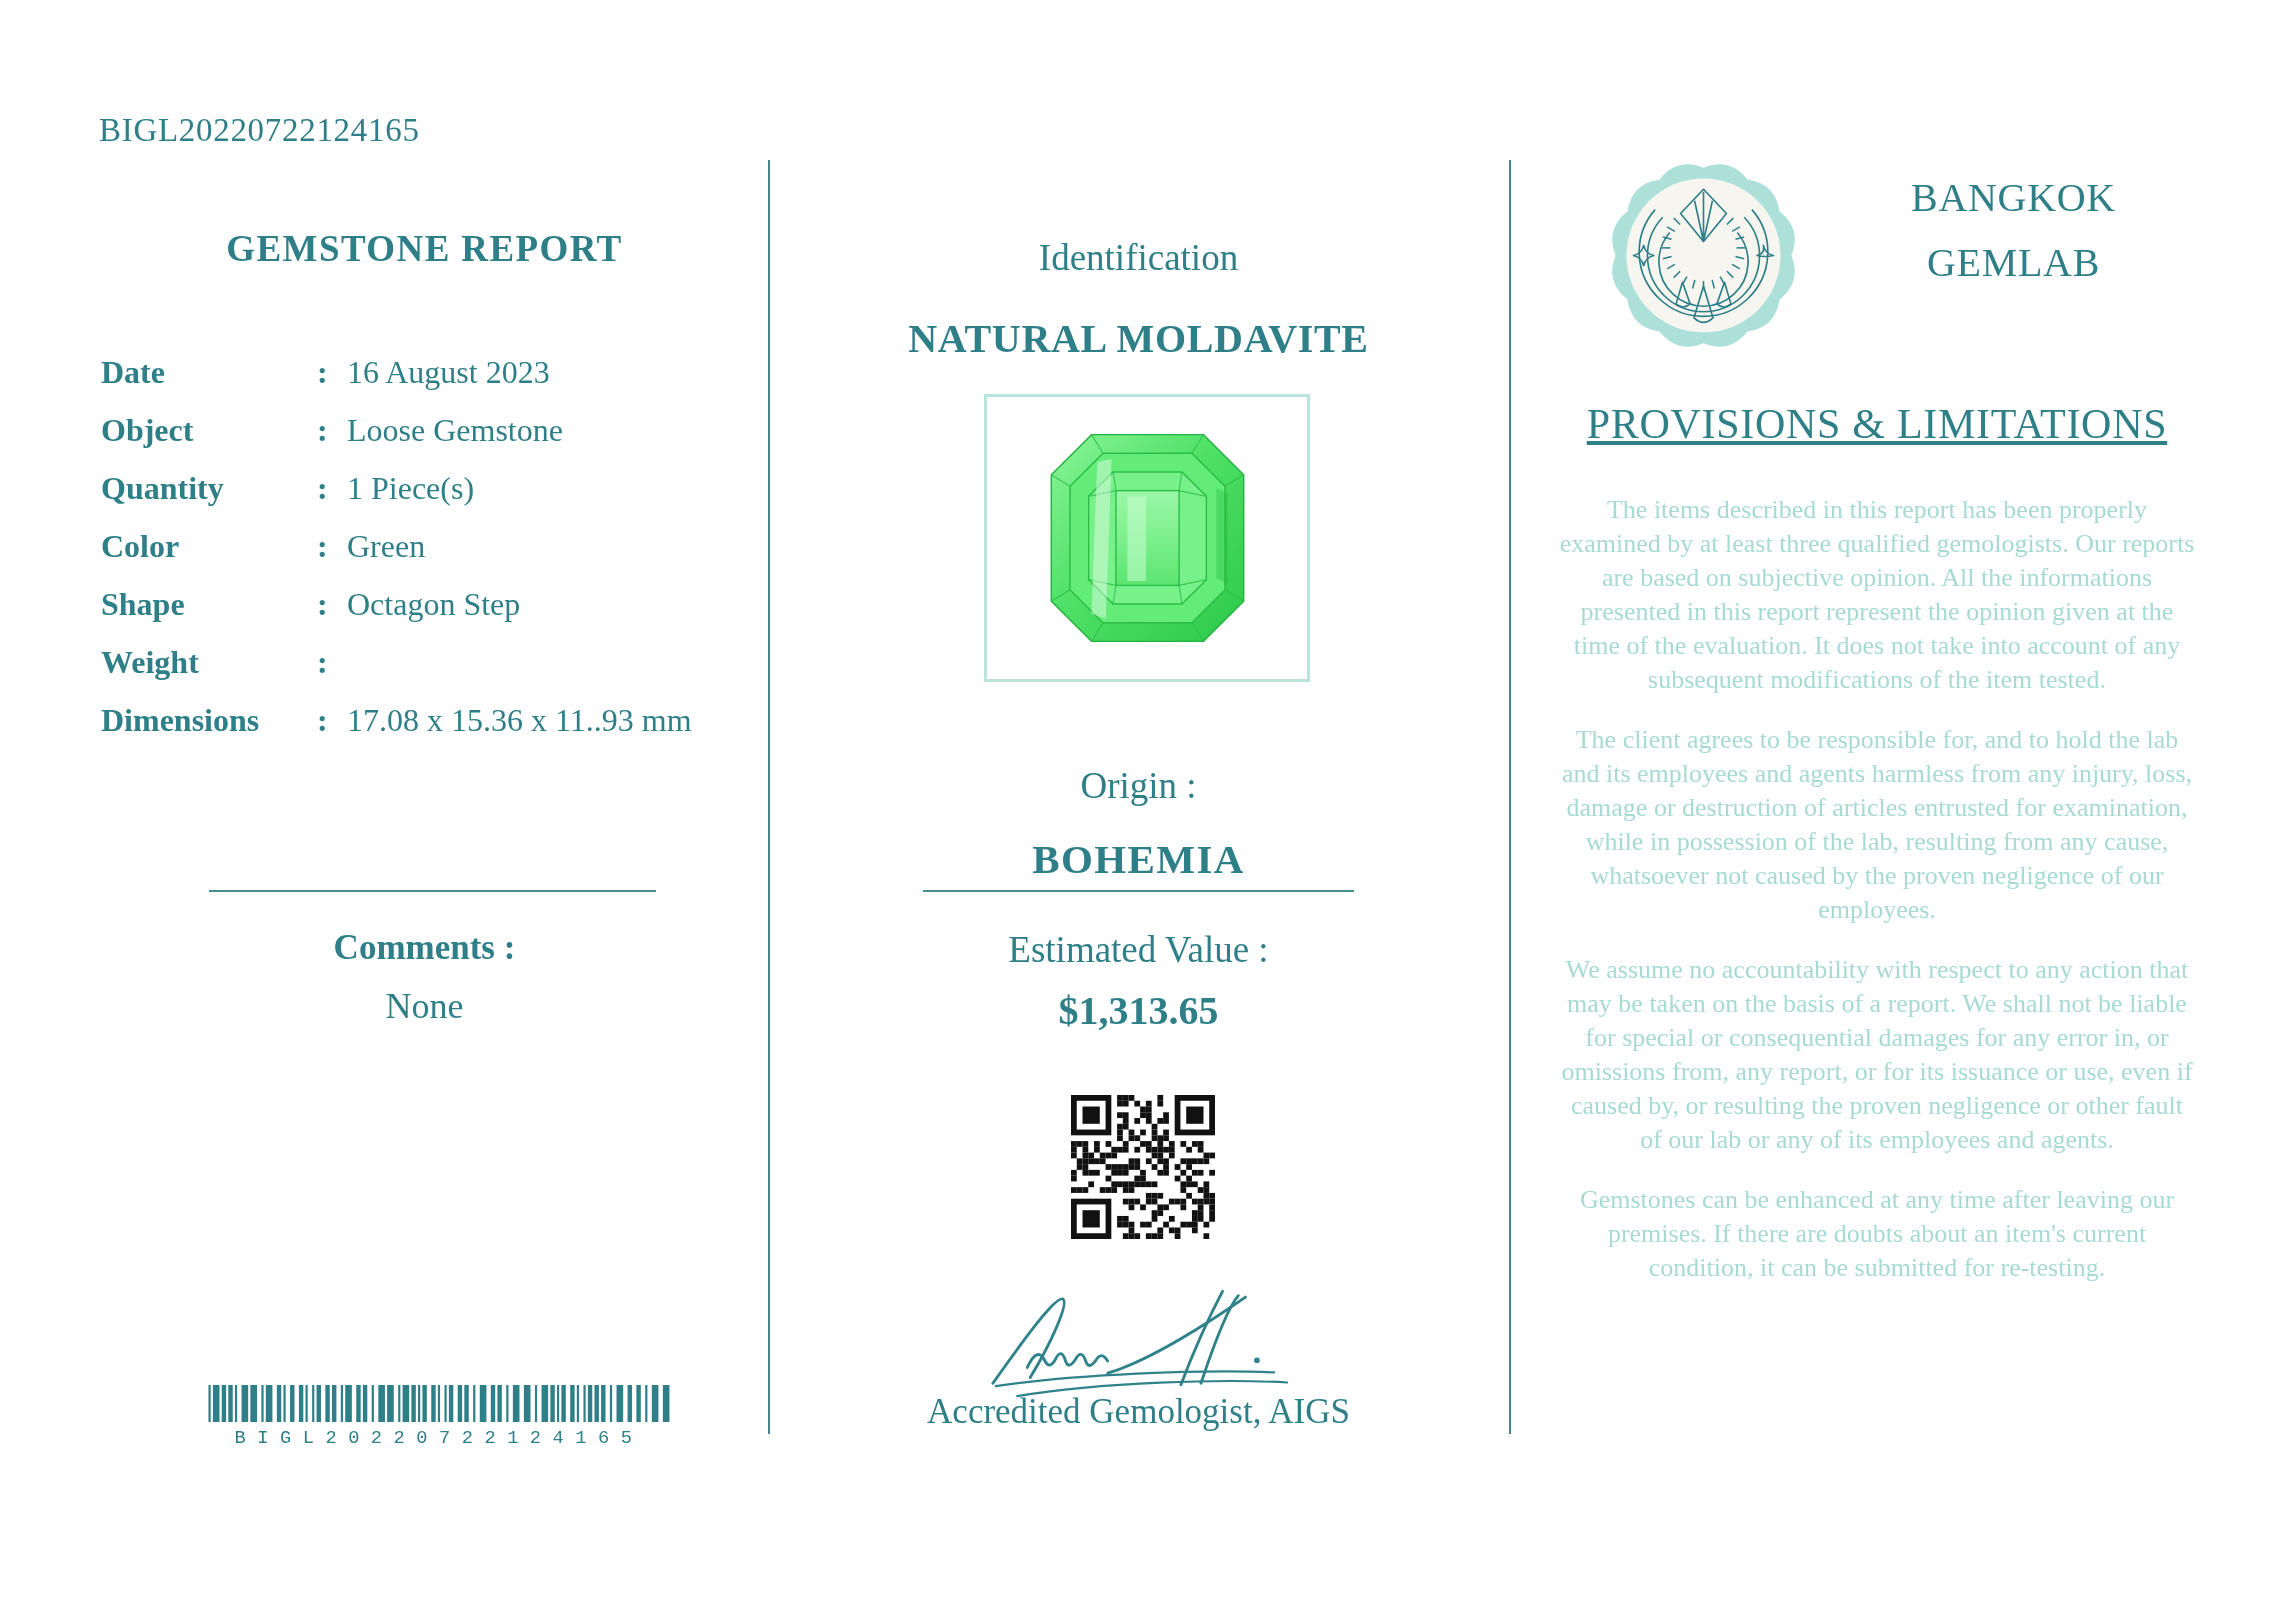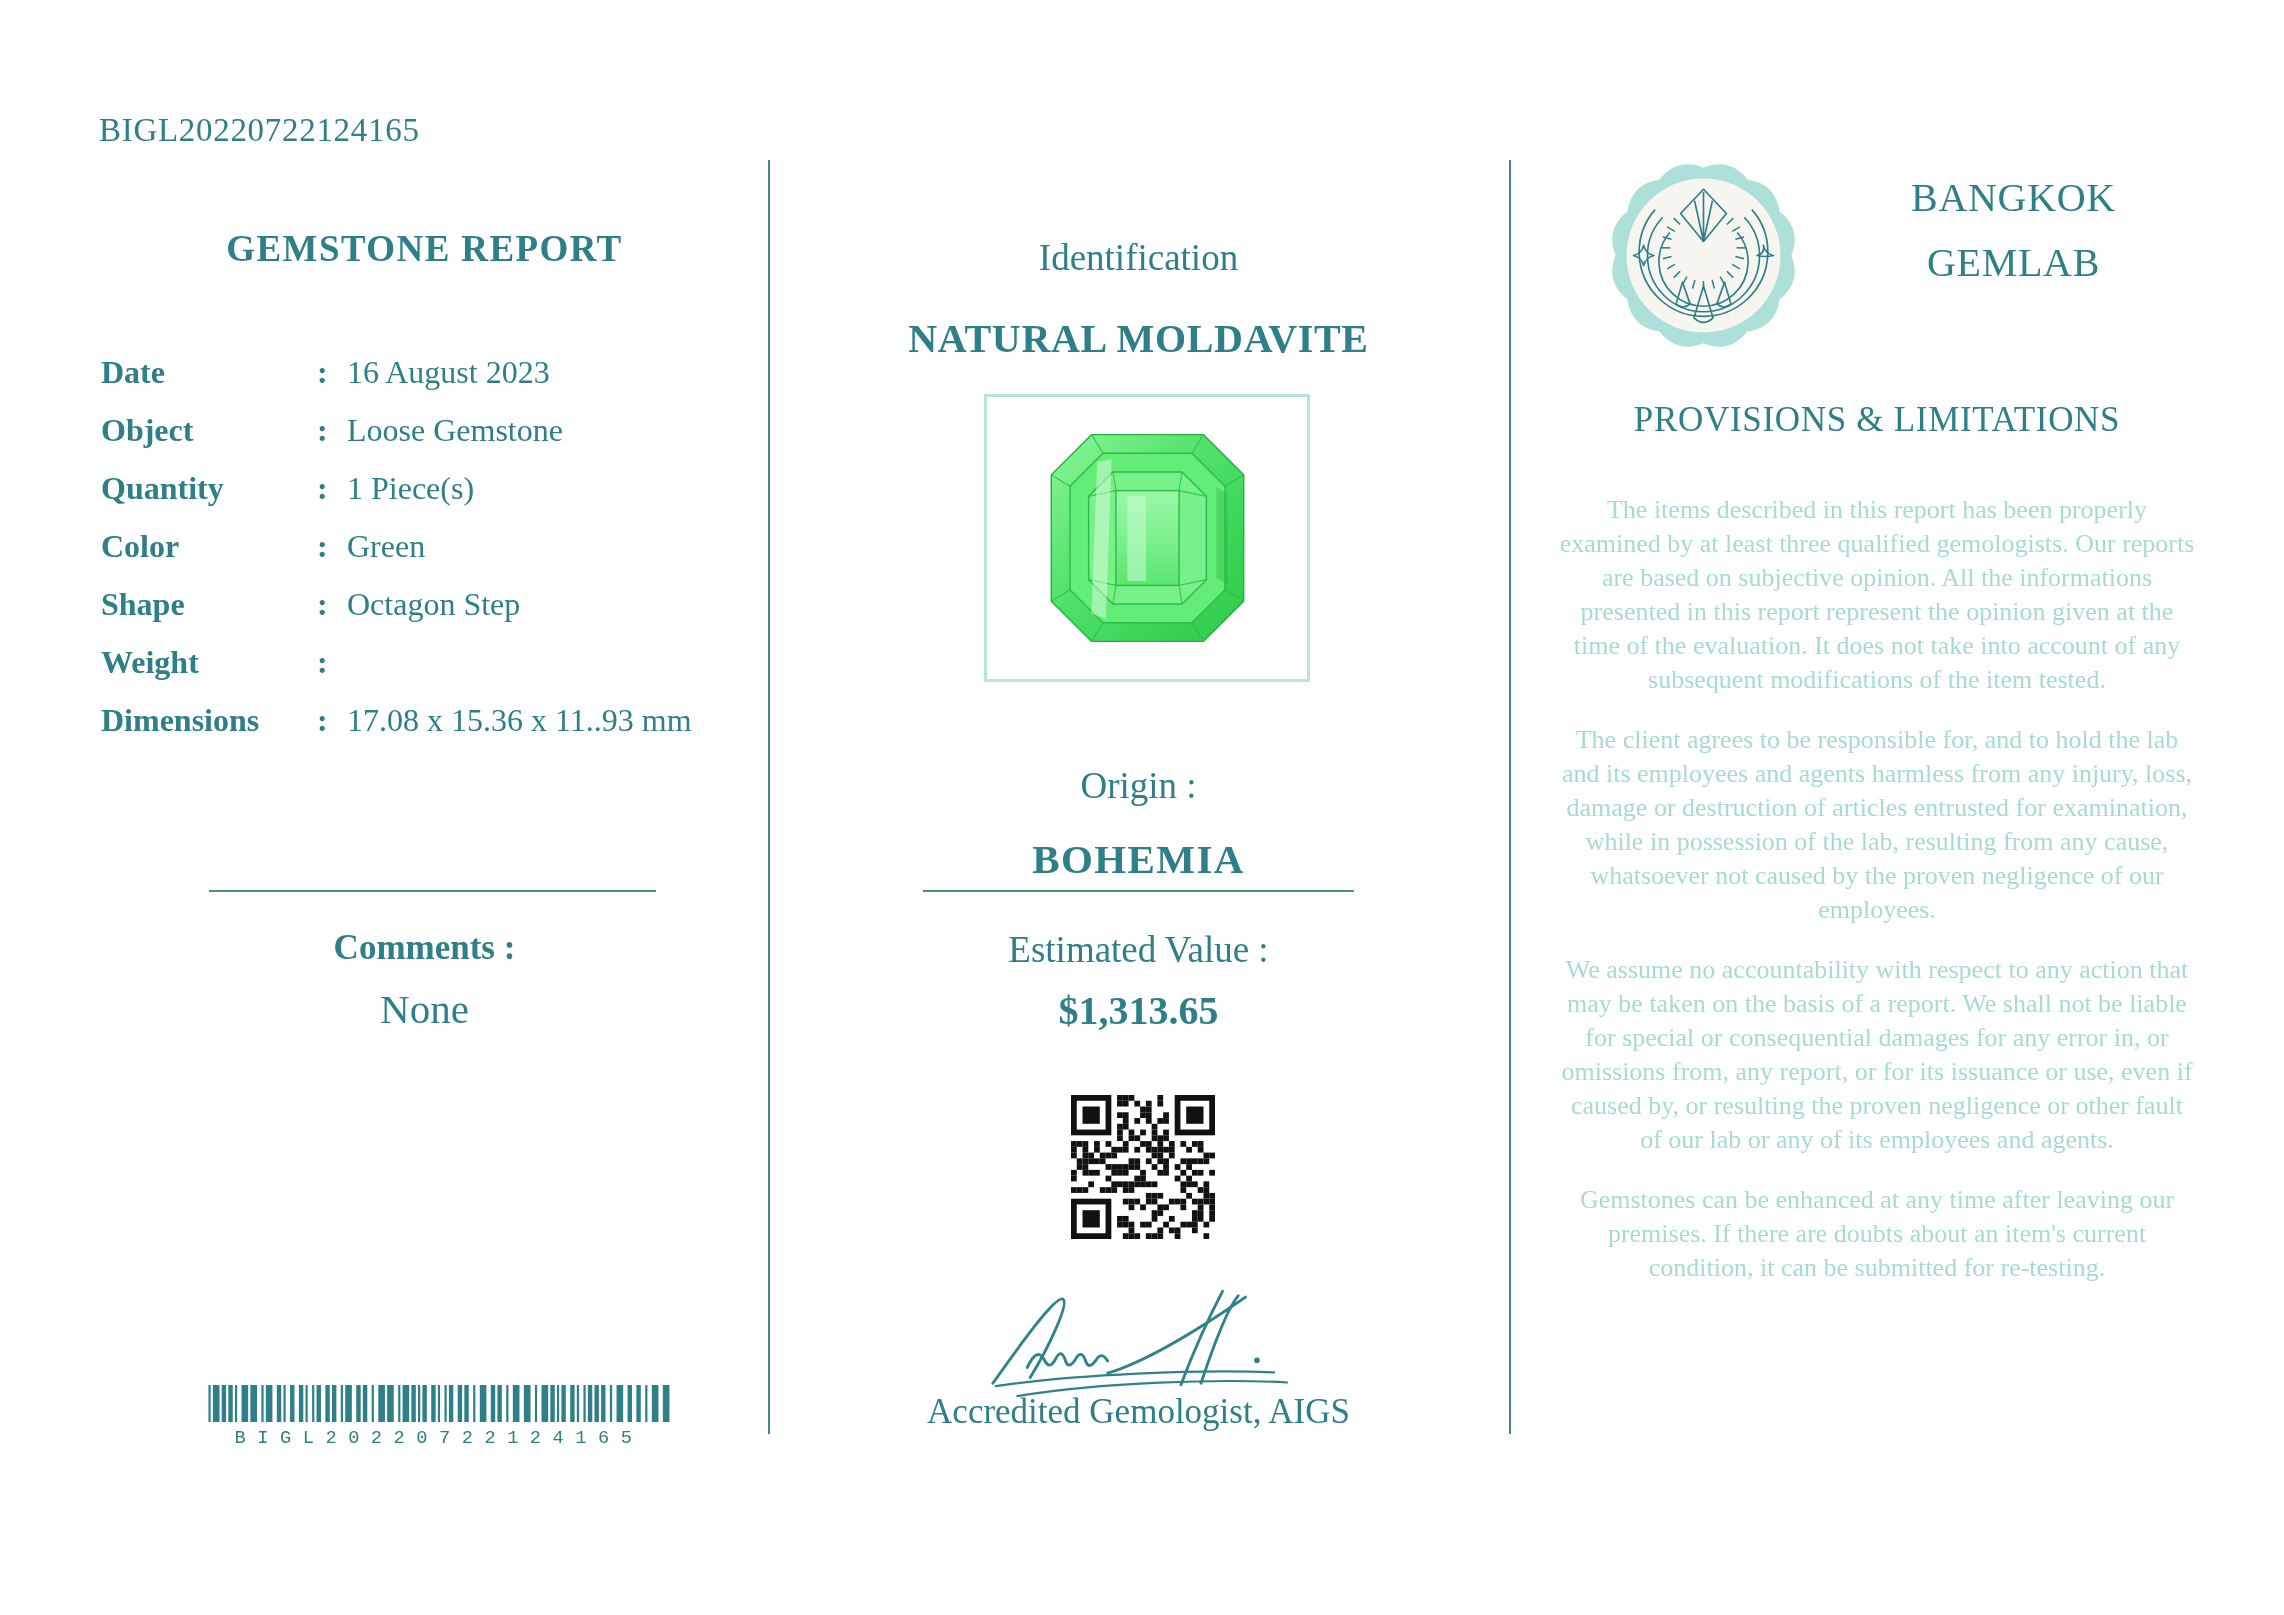--- a/index.html
+++ b/index.html
@@ -11,21 +11,21 @@
 
   
   .report-id{left:99px;top:112px;font-size:33px;letter-spacing:0.7px;}
   .left-title{left:101px;top:227px;width:647px;text-align:center;font-weight:bold;font-size:37px;letter-spacing:1.4px;}
   .details{left:101px;top:343px;width:647px;}
   .detail-row{display:grid;grid-template-columns:216px 30px auto;height:58px;align-items:center;font-size:32px;}
   .detail-row .lbl{font-weight:bold;}
   .detail-row .colon{font-weight:bold;}
   .hr-left{left:209px;top:890px;width:447px;height:2.2px;background:#4A8C94;}
   .comments-label{left:101px;top:928px;width:647px;text-align:center;font-weight:bold;font-size:35px;}
-  .comments-value{left:101px;top:985px;width:647px;text-align:center;font-size:41px;}
+  .comments-value{left:101px;top:985px;width:647px;text-align:center;font-size:36px;}
   .barcode-svg{left:206px;top:1385px;}
   .barcode-text{left:196px;top:1427px;width:486px;text-align:center;font-family:"Liberation Mono",monospace;
     font-size:18.7px;letter-spacing:11.5px;color:#2E7F87;white-space:nowrap;}
 
   
   .vdiv{top:160px;width:2.2px;height:1274px;background:#47858D;}
   .vdiv1{left:768px;} .vdiv2{left:1509px;}
 
   
   .mid-ident{left:791px;top:236px;width:695px;text-align:center;font-size:37px;}
@@ -37,21 +37,21 @@
   .hr-mid{left:923px;top:890px;width:431px;height:2.2px;background:#4A8C94;}
   .est-label{left:791px;top:928px;width:695px;text-align:center;font-size:37px;}
   .est-value{left:791px;top:987px;width:695px;text-align:center;font-size:40px;font-weight:bold;}
   .qr-svg{left:1071px;top:1095px;}
   .sig-svg{left:987px;top:1277px;}
   .accredited{left:791px;top:1392px;width:695px;text-align:center;font-size:35px;}
 
   
   .logo-svg{left:1608px;top:160px;}
   .lab-name{left:1812px;top:165px;width:403px;text-align:center;font-size:40px;line-height:65px;letter-spacing:0.7px;}
-  .prov-title{left:1546px;top:400px;width:662px;text-align:center;font-size:35px;letter-spacing:0.7px;}
+  .prov-title{left:1546px;top:400px;width:662px;text-align:center;font-size:42px;letter-spacing:0.7px;text-decoration:underline;}
   .provisions{left:1559px;top:493px;width:636px;text-align:center;
     font-size:26px;line-height:34px;color:#A6DAD2;}
   .provisions p{margin:0 0 26px 0;}
 </style>
 </head>
 <body>
 
 <div class="page">
 
   <div class="abs report-id">BIGL20220722124165</div>

